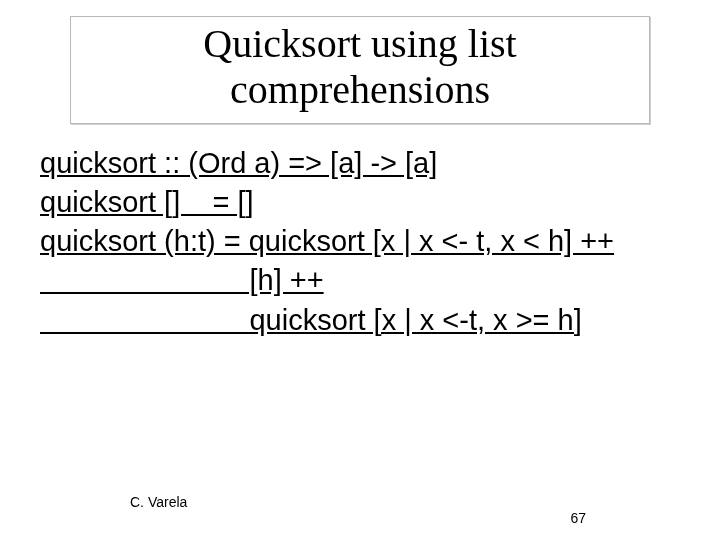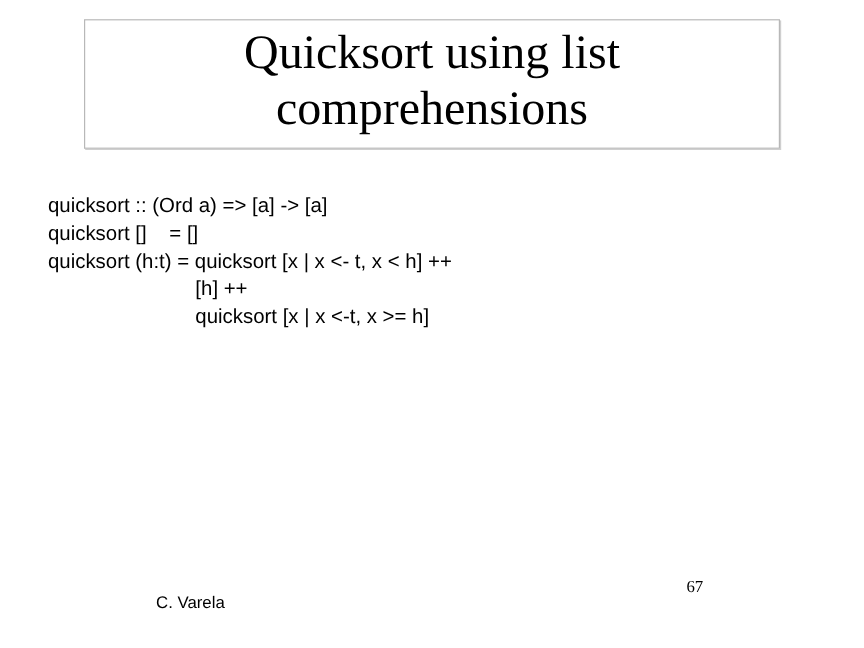--- a/index.html
+++ b/index.html
@@ -35,39 +35,40 @@
     font-weight: normal;
     font-size: 40px;
     line-height: 1.15;
   }
   .underline {
     text-decoration-thickness: 1px;
     text-underline-offset: 4px;
   }
   .code {
     position: absolute;
-    top: 161px;
+    top: 144px;
     left: 40px;
     font-family: Arial, Helvetica, sans-serif;
-    font-size: 17px;
+    font-size: 29px;
     line-height: 1.35;
     white-space: pre;
+    text-decoration: underline;
   }
   .footer-left {
     position: absolute;
     bottom: 30px;
     left: 130px;
     font-family: Arial, Helvetica, sans-serif;
     font-size: 14px;
   }
   .footer-right {
     position: absolute;
-    bottom: 42px;
+    bottom: 14px;
     right: 58px;
-    font-family: Liberation Serif, serif;
+    font-family: Liberation Sans, sans-serif;
     font-size: 14px;
   }
 </style>
 </head>
 <body>
 
 <div class="slide">
 
   <div class="title-box">
     <h1>

